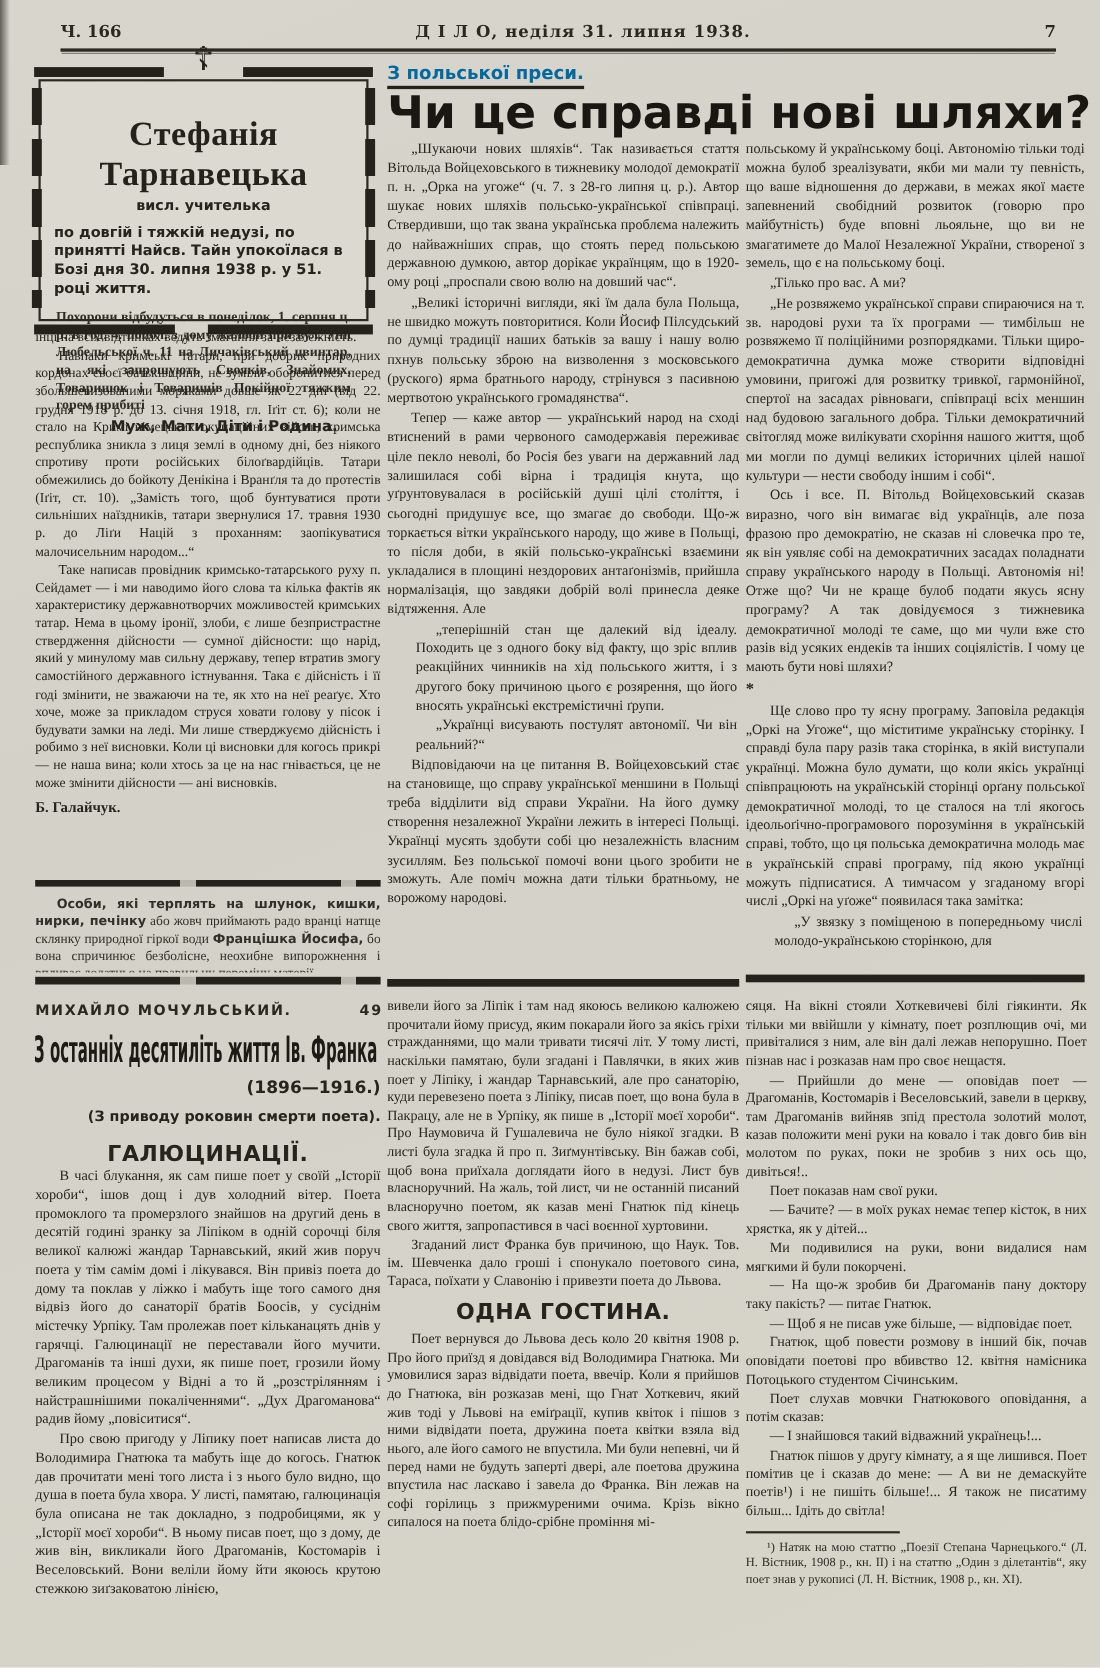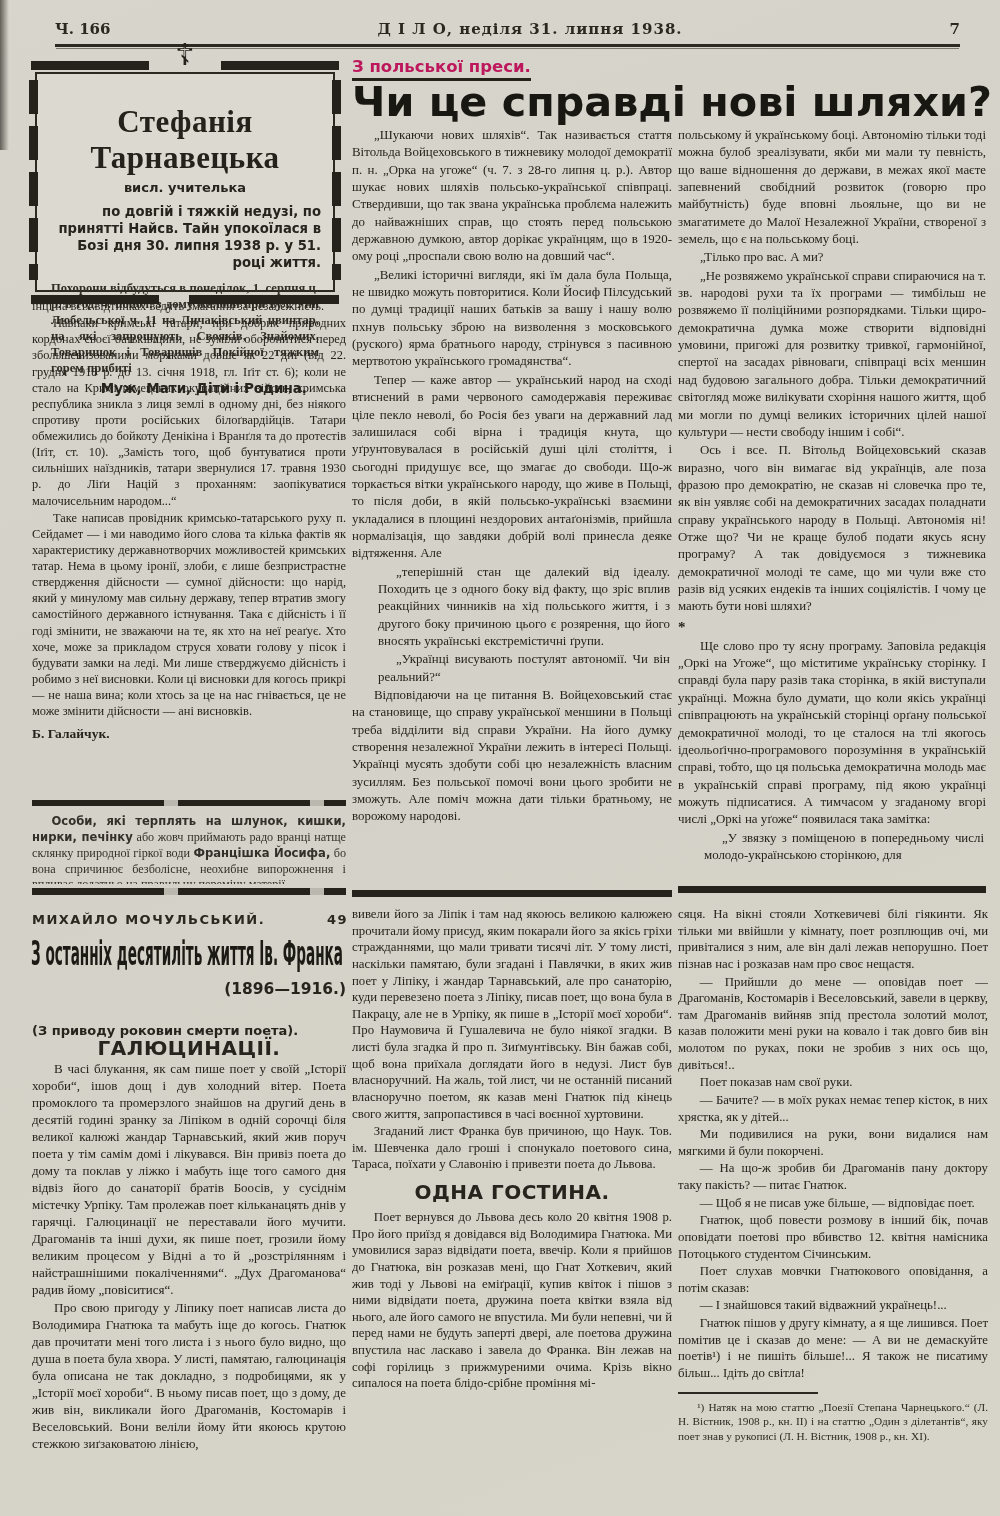--- a/index.html
+++ b/index.html
@@ -24,21 +24,21 @@
   .ob-bar.t2{right:-6px;top:-13px;width:118px;height:9px;}
   .ob-bar.b1{left:-6px;bottom:-14px;width:128px;height:9px;}
   .ob-bar.b2{right:-6px;bottom:-14px;width:150px;height:9px;}
   .ob-side{position:absolute;width:9px;background:repeating-linear-gradient(180deg,#24221b 0 34px,rgba(36,34,27,0) 34px 46px);}
   .ob-side.l{left:-8px;top:6px;height:200px;}
   .ob-side.r{right:-8px;top:6px;height:200px;}
   .ob-cross{position:absolute;left:50%;top:-34px;transform:translateX(-50%);font-size:30px;line-height:1;color:#24221b;
     font-family:"DejaVu Sans",sans-serif;}
   .ob-name{margin:0;font-size:31px;font-weight:bold;letter-spacing:.5px;color:#24221b;}
   .ob-sub{font-weight:bold;font-size:13px;margin-top:4px;font-family:"DejaVu Sans",sans-serif;}
-  .ob-notice{font-weight:bold;font-size:13.2px;line-height:1.3;margin:8px 0 0;font-family:"DejaVu Sans",sans-serif;text-align:right;}
+  .ob-notice{font-weight:bold;font-size:13.2px;line-height:1.3;margin:8px 0 0;font-family:"DejaVu Sans",sans-serif;text-align:left;}
   .ob-funeral{font-size:12.6px;line-height:1.28;margin:8px 2px 0;text-align:justify;font-weight:bold;color:#302d25;}
   .ob-sign{font-weight:bold;font-size:13.5px;margin-top:4px;text-align:right;padding-right:14px;font-family:"DejaVu Sans",sans-serif;}
   
   .col{overflow:hidden;}
   .col p{margin:0 0 1px;text-indent:1.7em;text-align:justify;}
   .col p.cont{text-indent:0;}
   .col p.quote{padding-left:26px;padding-right:2px;text-indent:1.4em;}
   .col-left-top{left:32px;top:298px;width:314px;height:468px;font-size:12.4px;line-height:1.3;}
   .col-mid-top{left:352px;top:127px;width:320px;height:760px;font-size:12.9px;line-height:1.345;}
   .col-right-top{left:678px;top:127px;width:308px;height:756px;font-size:12.9px;line-height:1.345;}
@@ -50,28 +50,28 @@
   .rule-a{left:32px;top:800px;width:314px;height:6px;}
   .rule-b{left:32px;top:888px;width:314px;height:7px;}
   .rule-mid{left:352px;top:890px;width:320px;height:7px;}
   .rule-right{left:678px;top:886px;width:308px;height:7px;}
   
   .ad{left:32px;top:814px;width:314px;height:70px;overflow:hidden;font-size:12.2px;line-height:1.3;text-align:justify;color:#33302a;}
   .ad p{margin:0;text-indent:1.6em;}
   .ad b{font-family:"DejaVu Sans",sans-serif;font-size:11.6px;}
   
   .kicker{left:352px;top:57px;font-family:"DejaVu Sans",sans-serif;font-weight:bold;font-size:16.5px;
-    border-bottom:3px solid #24221b;padding-bottom:2px;color:#be185d;}
+    border-bottom:3px solid #24221b;padding-bottom:2px;color:#0369a1;}
   .headline-svg{left:351px;top:74px;}
   
   .author-row{left:32px;top:912px;width:316px;display:flex;justify-content:space-between;
     font-family:"DejaVu Sans",sans-serif;font-size:13px;font-weight:bold;letter-spacing:1.5px;color:#2a281f;}
   .title-svg{left:30px;top:930px;}
   .years{left:32px;top:980px;width:314px;text-align:right;font-weight:bold;font-size:15.5px;font-family:"DejaVu Sans",sans-serif;}
-  .occasion{left:32px;top:1008px;width:314px;text-align:left;font-weight:bold;font-size:13px;font-family:"DejaVu Sans",sans-serif;margin-top:15px;}
+  .occasion{left:32px;top:1008px;width:314px;text-align:right;font-weight:bold;font-size:13px;font-family:"DejaVu Sans",sans-serif;}
   .sect-head{width:314px;text-align:center;font-weight:bold;font-size:20px;font-family:"DejaVu Sans",sans-serif;letter-spacing:.5px;}
   .halluc{left:32px;top:1036px;}
   .col-left-bot{left:32px;top:1060px;width:314px;height:452px;font-size:13px;line-height:1.31;}
   .col-mid-bot{left:352px;top:906px;width:320px;height:606px;font-size:12.8px;line-height:1.3;}
   .col-right-bot{left:678px;top:906px;width:310px;height:606px;font-size:12.8px;line-height:1.3;}
   .gostyna{margin:6px auto 4px;width:100%;}
   .fn-rule{width:140px;height:2px;background:#2b2921;margin:10px 0 6px;}
   .footnote{font-size:11.3px;line-height:1.3;text-align:justify;text-indent:1.4em;margin:0;color:#2e2b24;}
 </style>
 </head>

